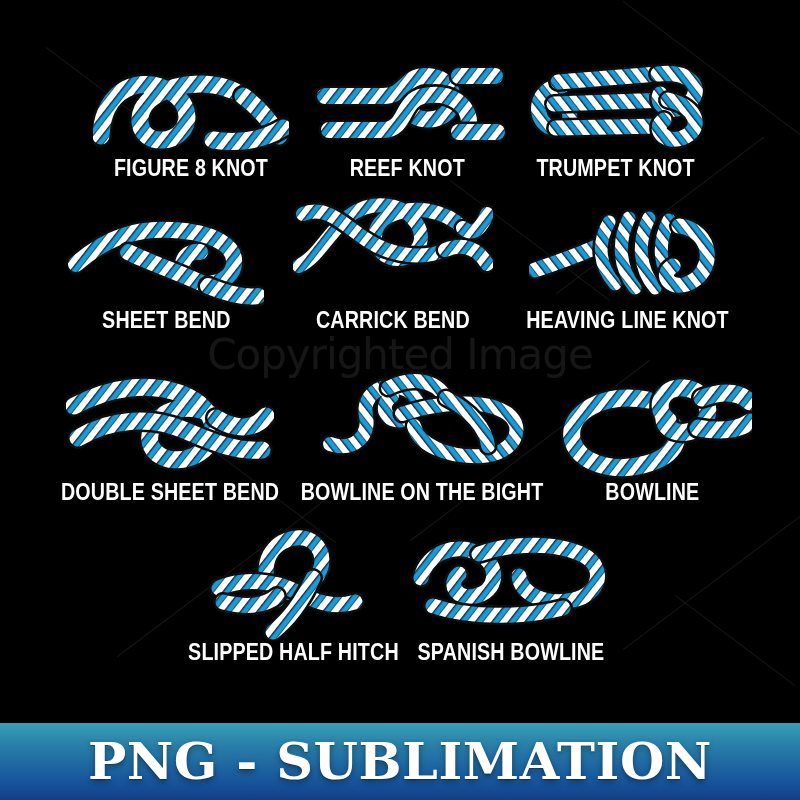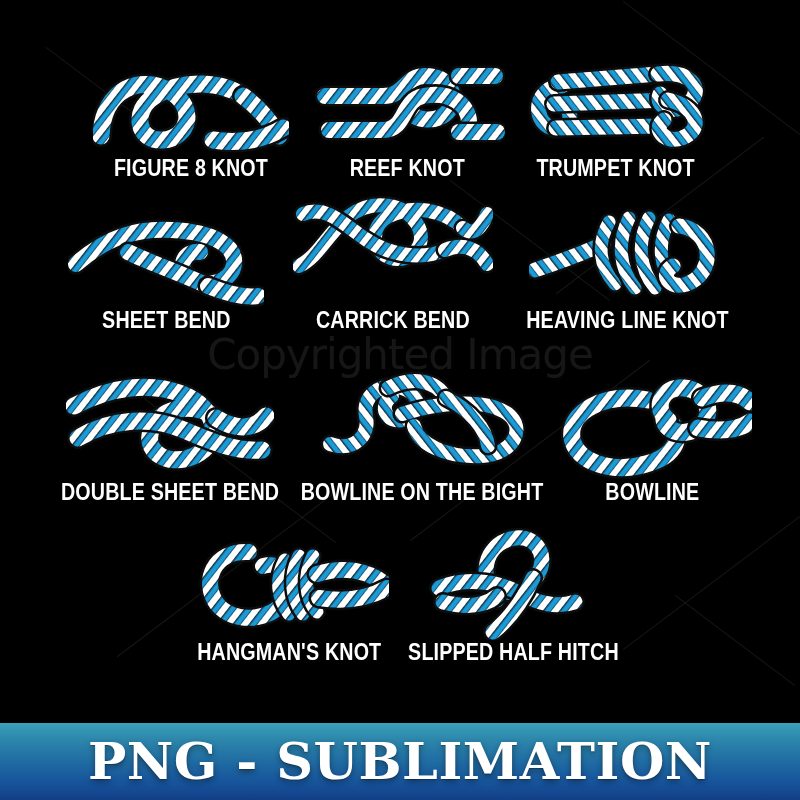--- a/index.html
+++ b/index.html
@@ -292,58 +292,50 @@
             <path d="M150 40 C 172 32, 188 34, 198 44"></path>
             <path d="M146 70 C 168 74, 186 72, 198 64" stroke="#0d0d0d" stroke-width="22"></path>
             <path d="M146 70 C 168 74, 186 72, 198 64"></path>
           </g>
         </svg>
         <div class="knot-label">BOWLINE</div>
       </div>
     </div>
 
     <div class="row" style="height:160px;">
-      <div class="cell" style="width:226px;">
-        <svg class="knot-art" width="200" height="118" viewBox="0 0 200 118">
-          <g fill="none" stroke="url(#rope)" stroke-width="16" stroke-linecap="round">
-            <path d="M60 30 C 24 28, 12 60, 28 82 C 44 102, 82 100, 96 78 C 108 58, 92 38, 74 44" stroke="#0d0d0d" stroke-width="21"></path>
-            <path d="M60 30 C 24 28, 12 60, 28 82 C 44 102, 82 100, 96 78 C 108 58, 92 38, 74 44"></path>
-            <g stroke-width="13">
-              <path d="M96 38 C 86 56, 88 76, 100 92" stroke="#0d0d0d" stroke-width="18"></path>
-              <path d="M96 38 C 86 56, 88 76, 100 92"></path>
-              <path d="M110 34 C 100 54, 102 76, 114 92" stroke="#0d0d0d" stroke-width="18"></path>
-              <path d="M110 34 C 100 54, 102 76, 114 92"></path>
-              <path d="M124 34 C 114 54, 116 76, 128 90" stroke="#0d0d0d" stroke-width="18"></path>
-              <path d="M124 34 C 114 54, 116 76, 128 90"></path>
-            </g>
-            <path d="M128 52 C 154 44, 178 48, 196 62" stroke="#0d0d0d" stroke-width="21"></path>
-            <path d="M128 52 C 154 44, 178 48, 196 62"></path>
-            <path d="M130 76 C 156 80, 180 76, 198 66" stroke="#0d0d0d" stroke-width="21"></path>
-            <path d="M130 76 C 156 80, 180 76, 198 66"></path>
-          </g>
-        </svg>
-        <div class="knot-label">HANGMAN'S KNOT</div>
-      </div>
 
       <div class="cell" style="width:222px;align-items:center;">
         <svg class="knot-art" width="180" height="118" viewBox="0 0 180 118">
           <g fill="none" stroke="url(#rope)" stroke-width="15" stroke-linecap="round">
             <path d="M74 78 C 58 60, 58 28, 84 18 C 110 8, 128 32, 114 54 C 102 72, 80 76, 70 62" stroke="#0d0d0d" stroke-width="20"></path>
             <path d="M74 78 C 58 60, 58 28, 84 18 C 110 8, 128 32, 114 54 C 102 72, 80 76, 70 62"></path>
             <path d="M16 66 C 40 56, 70 58, 94 70 C 116 82, 134 86, 152 80" stroke="#0d0d0d" stroke-width="20"></path>
             <path d="M16 66 C 40 56, 70 58, 94 70 C 116 82, 134 86, 152 80"></path>
             <path d="M110 56 C 100 78, 88 96, 70 110" stroke="#0d0d0d" stroke-width="20"></path>
             <path d="M110 56 C 100 78, 88 96, 70 110"></path>
             <path d="M20 80 C 44 86, 62 84, 74 74" stroke="#0d0d0d" stroke-width="20"></path>
             <path d="M20 80 C 44 86, 62 84, 74 74"></path>
           </g>
         </svg>
         <div class="knot-label">SLIPPED HALF HITCH</div>
       </div>
 
+      <div class="cell" style="width:214px;">
+        <svg class="knot-art" width="196" height="118" viewBox="0 0 196 118">
+          <g fill="none" stroke="url(#rope)" stroke-width="15" stroke-linecap="round">
+            <path d="M8 56 C 14 30, 44 20, 66 32 C 88 44, 84 70, 62 74 C 44 78, 34 62, 46 52" stroke="#0d0d0d" stroke-width="20"></path>
+            <path d="M8 56 C 14 30, 44 20, 66 32 C 88 44, 84 70, 62 74 C 44 78, 34 62, 46 52"></path>
+            <path d="M66 32 C 100 20, 146 20, 172 34 C 192 46, 188 72, 160 78 C 132 84, 108 72, 106 54" stroke="#0d0d0d" stroke-width="20"></path>
+            <path d="M66 32 C 100 20, 146 20, 172 34 C 192 46, 188 72, 160 78 C 132 84, 108 72, 106 54"></path>
+            <path d="M20 84 C 56 96, 110 96, 150 86" stroke="#0d0d0d" stroke-width="20"></path>
+            <path d="M20 84 C 56 96, 110 96, 150 86"></path>
+          </g>
+        </svg>
+        <div class="knot-label">SPANISH BOWLINE</div>
+      </div>
     </div>
 
   </div>
 
   <div class="banner">
     <div class="banner-text">PNG - SUBLIMATION</div>
   </div>
 
 </div>
 

